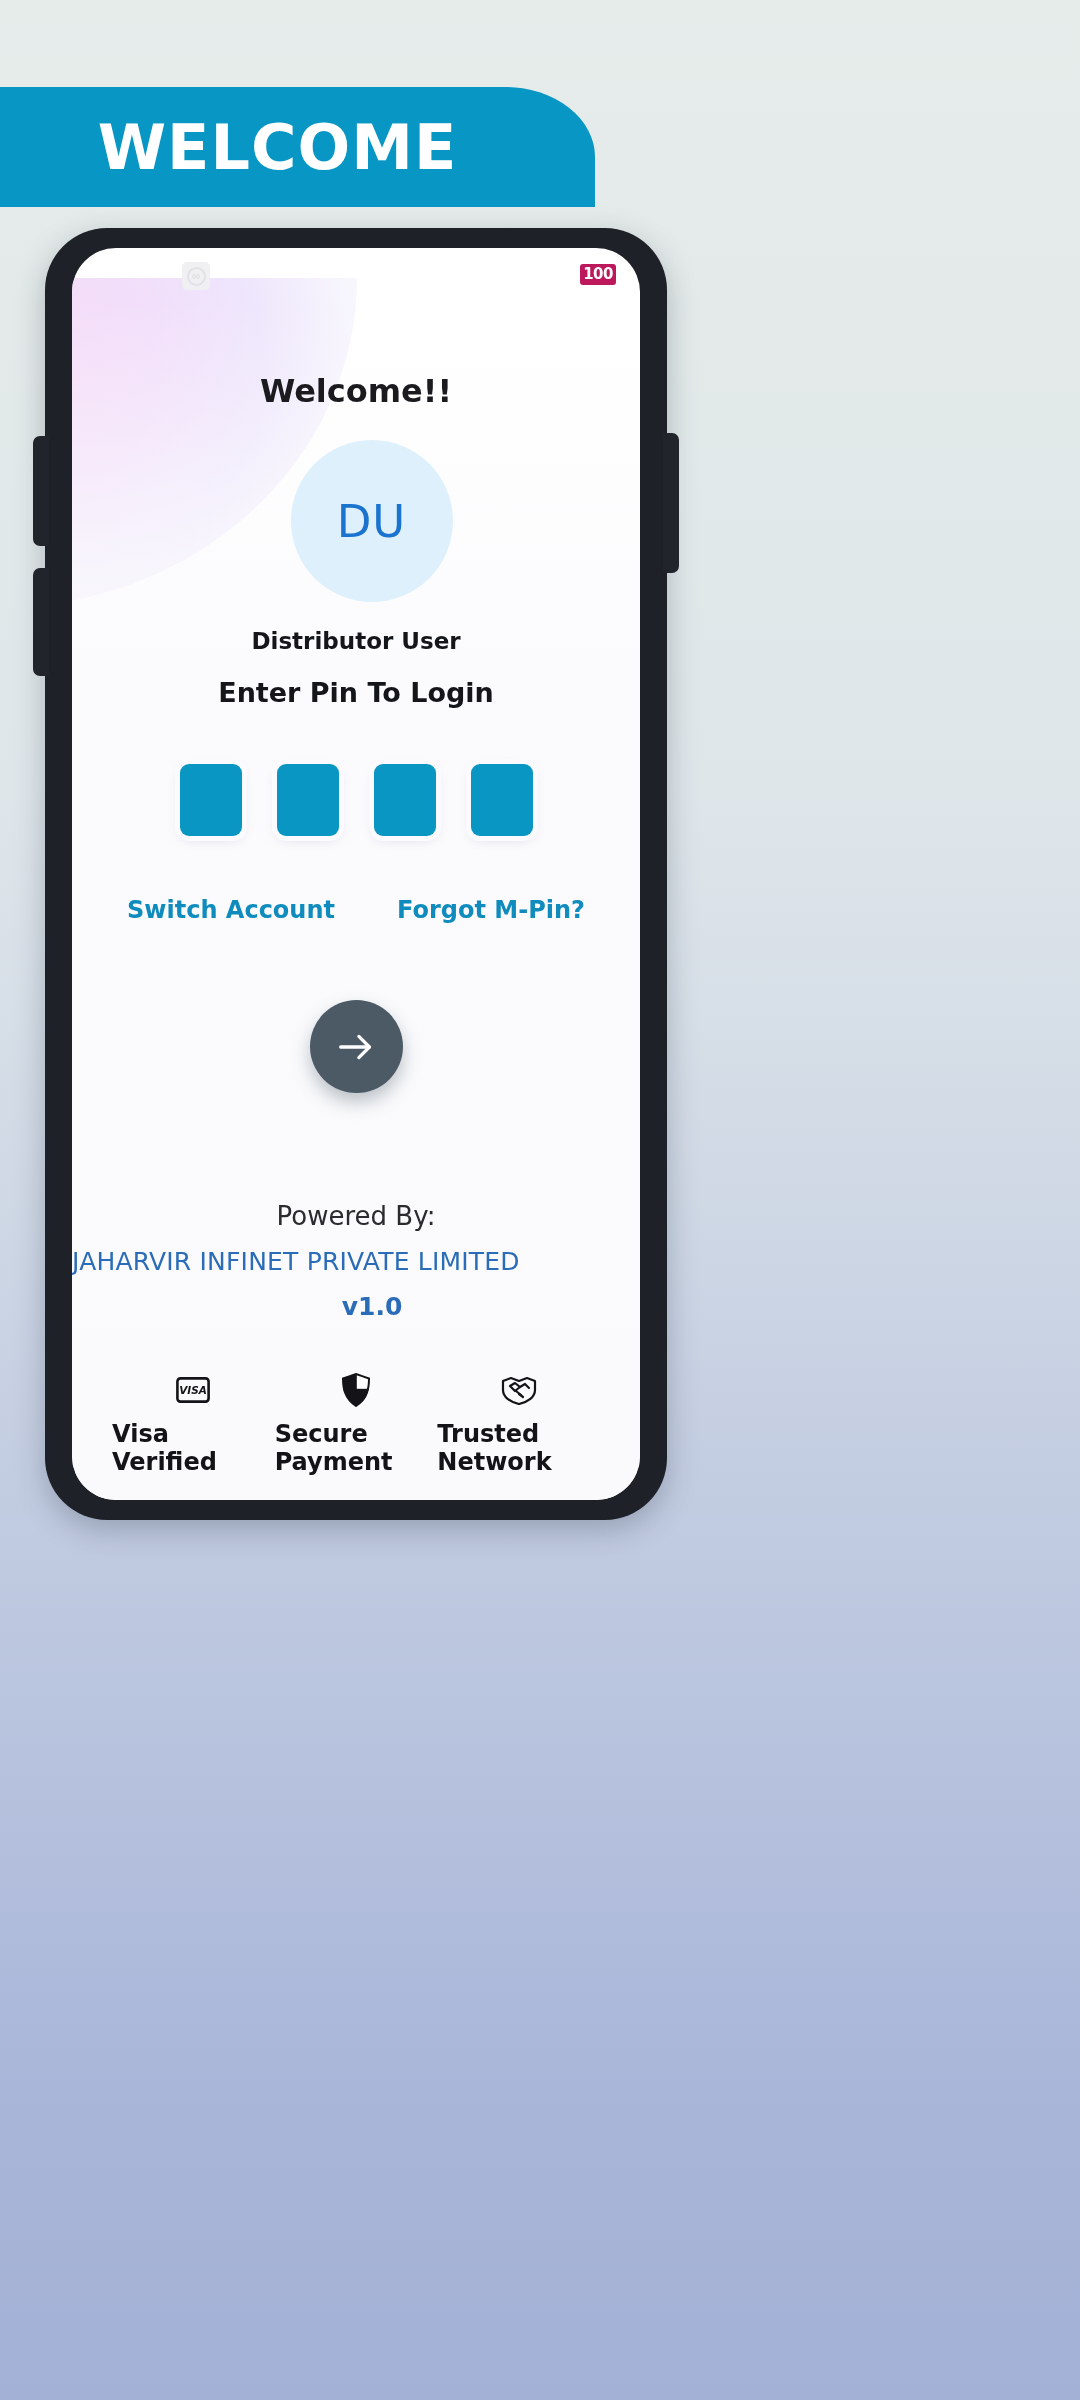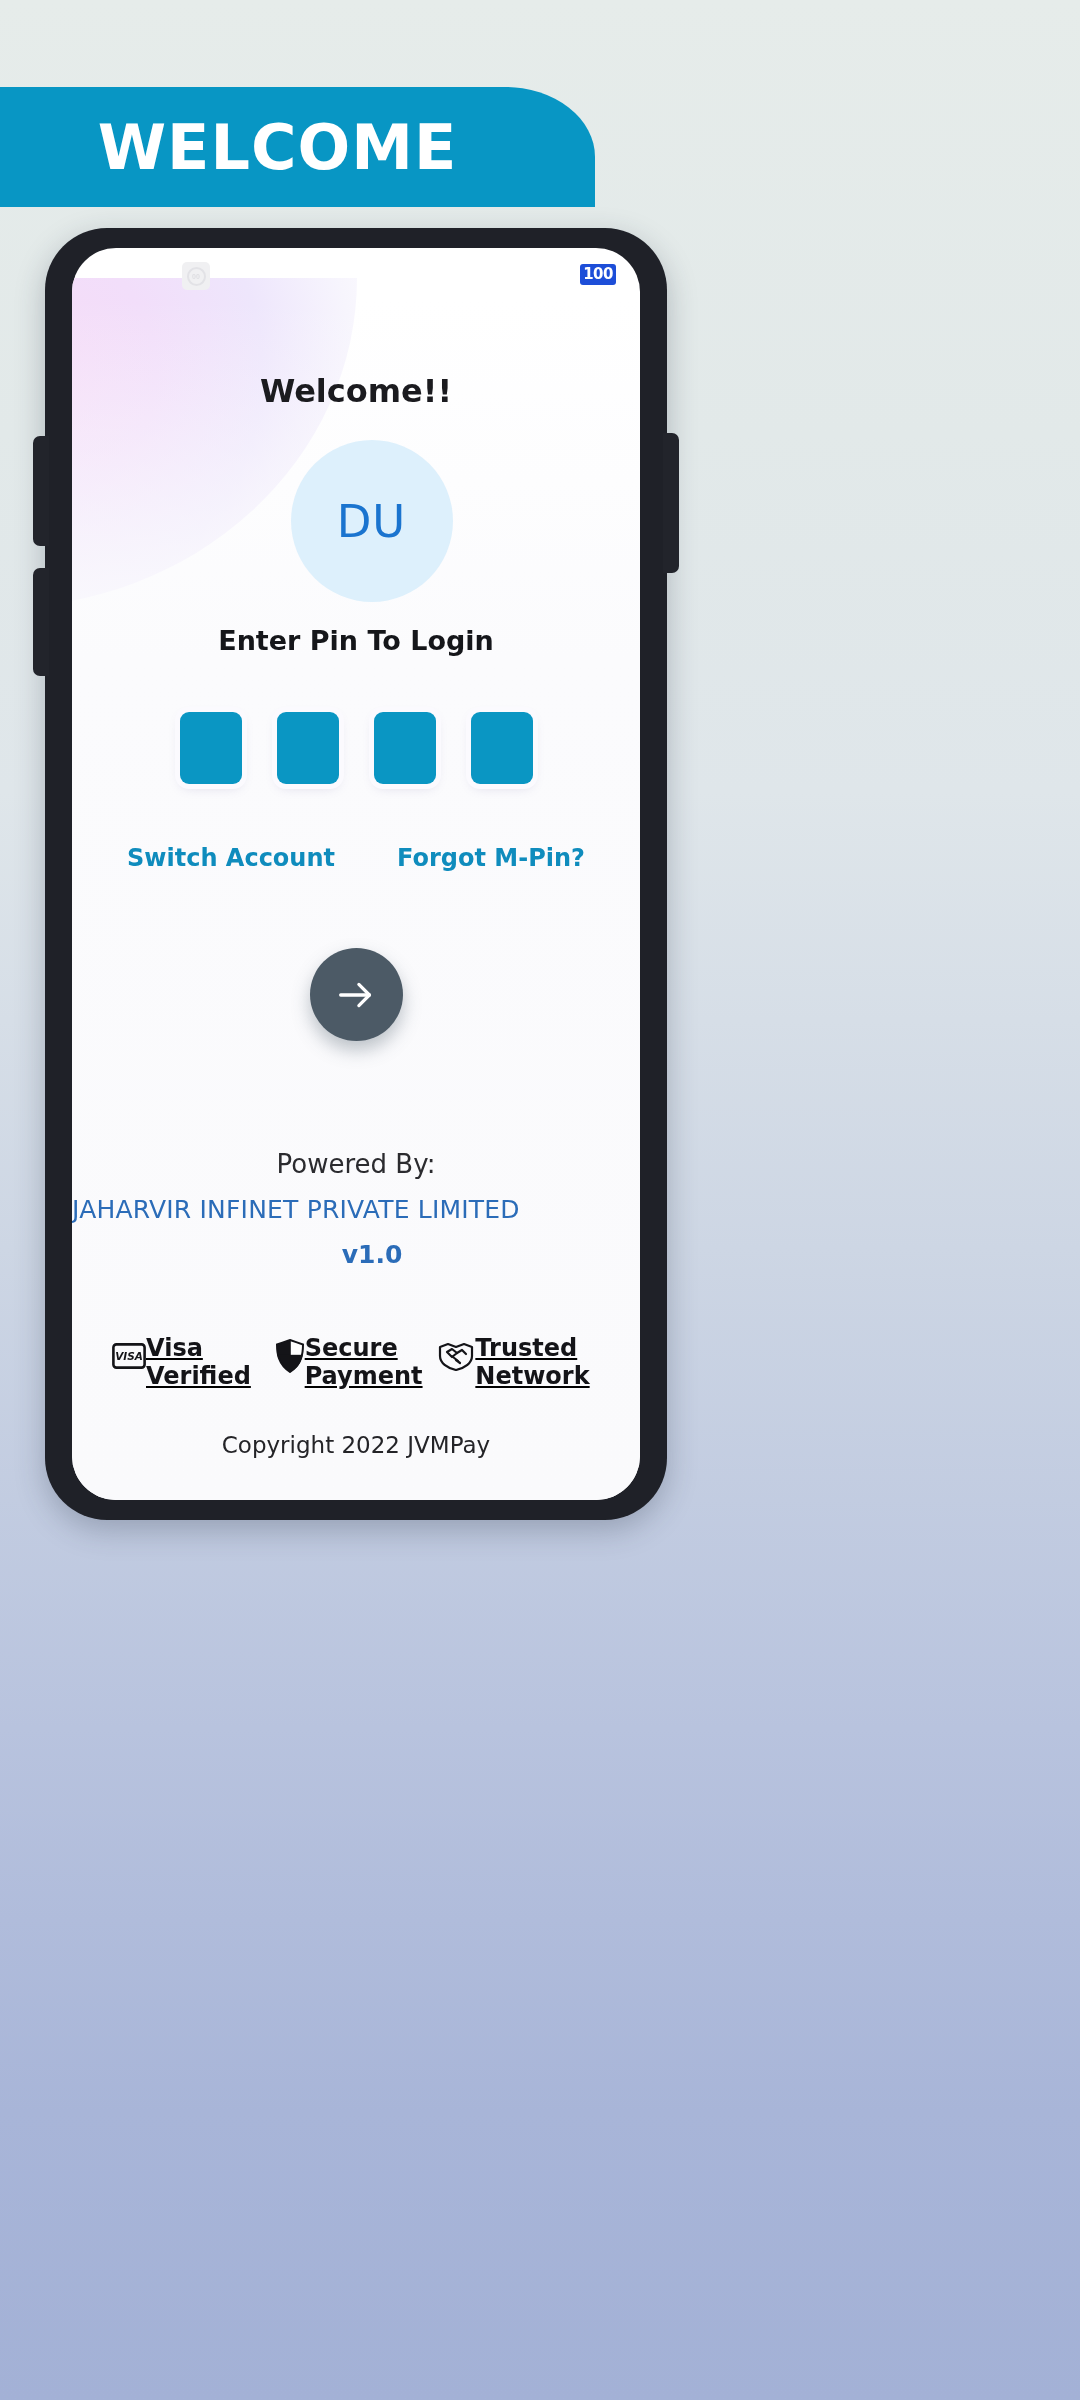--- a/index.html
+++ b/index.html
@@ -48,21 +48,21 @@
   .sb-icon{
     position:absolute; left:110px; top:14px; width:28px; height:28px;
     border-radius:5px; background:#f0f0f2;
     display:flex;align-items:center;justify-content:center;
   }
   .sb-ring{ width:19px;height:19px;border:2px solid #e2e2e6;border-radius:50%;
     display:flex;align-items:center;justify-content:center;
     font-size:7px;color:#dedee2;font-weight:bold;}
   .sb-batt{
     position:absolute; right:24px; top:16px;
-    background:#1d4ed8; color:#ffffff; font-weight:bold;
+    background:#be185d; color:#ffffff; font-weight:bold;
     font-size:15px; line-height:20px; height:21px; padding:0 3px;
     border-radius:3px; letter-spacing:-0.5px;
     font-family:"DejaVu Sans", sans-serif;
   }
 
   
   .blob{
     position:absolute; left:-75px; top:30px; width:360px; height:330px;
     background:radial-gradient(circle at 8% 28%, #f6dcf7 0%, #f2defa 32%, #eee6fc 58%, #f7f5fd 80%, rgba(250,250,253,0) 100%);
     border-bottom-right-radius:100% 100%;
@@ -108,21 +108,21 @@
   }
 
   .powered{ text-align:center; margin-top:108px; font-size:26px; color:#2b2b2f;
     font-family:"DejaVu Sans", sans-serif;}
   .company{ text-align:left; margin-top:16px; font-size:25px; color:#2b6cb8;
     font-family:"DejaVu Sans", sans-serif; letter-spacing:.2px;}
   .version{ text-align:center; margin-top:16px; font-size:25px; color:#2b6cb8; font-weight:bold;
     font-family:"DejaVu Sans", sans-serif;padding-left:32px;}
 
   .badges{ display:flex; justify-content:space-around; margin:52px 40px 0 40px;}
-  .badge{ display:flex; flex-direction:row; align-items:center; width:190px;text-decoration:underline;}
+  .badge{ display:flex; flex-direction:column; align-items:center; width:190px;}
   .badge-ico{ height:34px; display:flex; align-items:center; justify-content:center;}
   .badge-label{ margin-top:13px; font-size:24px; font-weight:bold; color:#141418;
     font-family:"DejaVu Sans", sans-serif;}
 
   .copyright{ text-align:center; margin-top:42px; font-size:23px; color:#242428;
     font-family:"DejaVu Sans", sans-serif;}
 </style>
 </head>
 <body>
 
@@ -147,20 +147,21 @@
     <div class="blob"></div>
 
     <div class="content">
 
       <div class="welcome">Welcome!!</div>
 
       <div class="avatar-wrap">
         <div class="avatar">DU</div>
       </div>
 
+      <div class="username">Distributor User</div>
       <div class="prompt">Enter Pin To Login</div>
 
       <div class="pin-row">
         <div class="pin-box"></div>
         <div class="pin-box"></div>
         <div class="pin-box"></div>
         <div class="pin-box"></div>
       </div>
 
       <div class="links">

